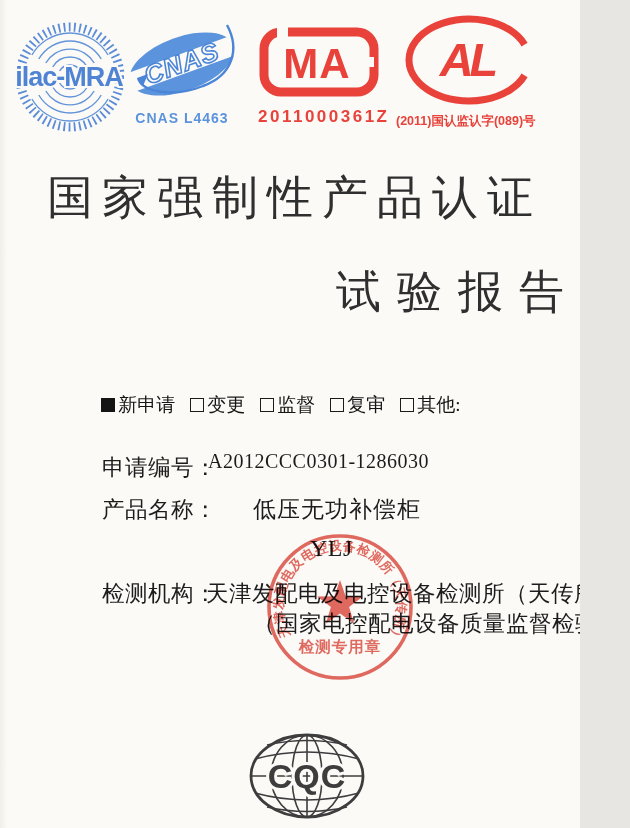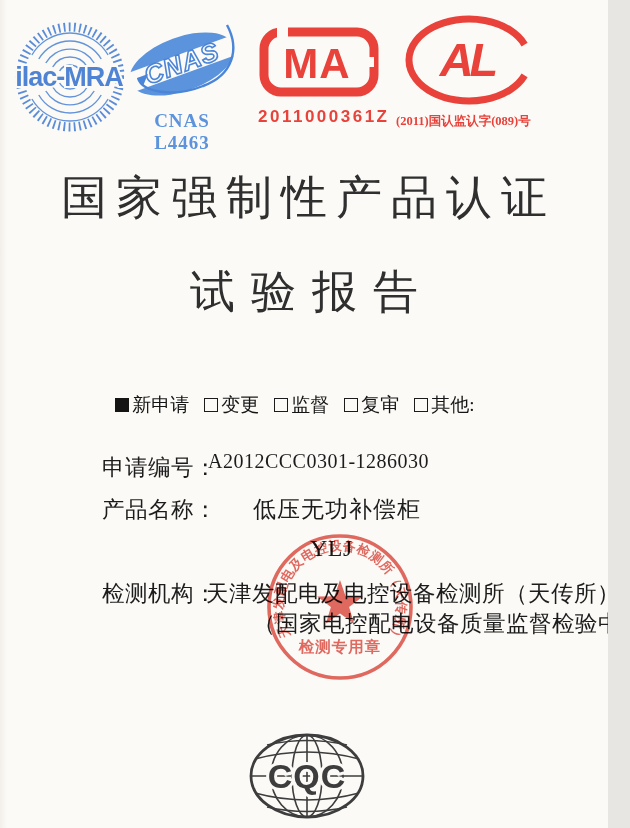--- a/index.html
+++ b/index.html
@@ -1,34 +1,34 @@
 <!DOCTYPE html>
 <html><head>
 <meta charset="utf-8">
 <style>
   html,body{margin:0;padding:0;background:#e8e6e2;}
   .page{
     position:relative;width:580px;height:828px;overflow:hidden;
     background:linear-gradient(90deg,#f2efe9 0px,#fbfaf7 7px,#fbfaf7 620px,#f4f1ec 630px);
-    font-family:"Liberation Serif","DejaVu Serif",serif;color:#1c1c1c;padding-left:28px;
+    font-family:"Liberation Serif","DejaVu Serif",serif;color:#1c1c1c;
   }
   svg text{font-family:"Liberation Sans","DejaVu Sans",sans-serif;}
   
   .logo-ilac{position:absolute;left:6px;top:16px;}
   .cnas-block{position:absolute;left:124px;top:22px;width:116px;text-align:center;}
   .cnas-cap1{color:#4f83d4;font-size:15px;letter-spacing:9px;text-indent:9px;font-weight:bold;margin-top:0px;font-family:"Liberation Serif",serif;}
-  .cnas-cap2{color:#5b93dc;font-size:19px;letter-spacing:1px;font-weight:bold;font-family:Liberation Serif, serif;}
+  .cnas-cap2{color:#5b93dc;font-size:14px;letter-spacing:1px;font-weight:bold;font-family:Liberation Sans, sans-serif;}
   .cma-block{position:absolute;left:258px;top:26px;width:124px;text-align:center;}
   .cma-number{color:#e8423a;font-size:17px;font-weight:bold;letter-spacing:2.5px;margin-top:5px;font-family:"Liberation Sans",sans-serif;}
   .cal-block{position:absolute;left:396px;top:15px;width:150px;}
-  .cal-caption{color:#e8423a;font-size:12.5px;font-weight:bold;margin-top:4px;white-space:nowrap;font-family:Liberation Serif, serif;}
+  .cal-caption{color:#e8423a;font-size:12.5px;font-weight:bold;margin-top:4px;white-space:nowrap;font-family:Liberation Sans, sans-serif;}
   
   .title1{position:absolute;top:167px;left:0;width:100%;text-align:center;
     font-size:46px;letter-spacing:9px;text-indent:9px;color:#2f2f2f;}
-  .title2{position:absolute;top:262px;left:0;width:100%;text-align:center;
+  .title2{position:absolute;top:262px;left:0;width:100%;text-align:right;
     font-size:45px;letter-spacing:16px;text-indent:16px;color:#2f2f2f;}
   
   .cb-row{position:absolute;top:392px;left:-9px;width:100%;display:flex;justify-content:center;
     gap:15px;font-size:19px;color:#151515;align-items:center;}
   .cb-item{display:flex;align-items:center;}
   .cb-box{display:inline-block;width:12px;height:12px;border:1.6px solid #1b1b1b;margin-right:3px;background:#fbfaf7;}
   .cb-box.checked{background:#141414;border-color:#141414;}
   
   .fields{position:absolute;left:102px;top:452px;width:522px;font-size:22.5px;letter-spacing:.5px;}
   .f-row{position:relative;height:26px;margin-bottom:16px;white-space:nowrap;}

